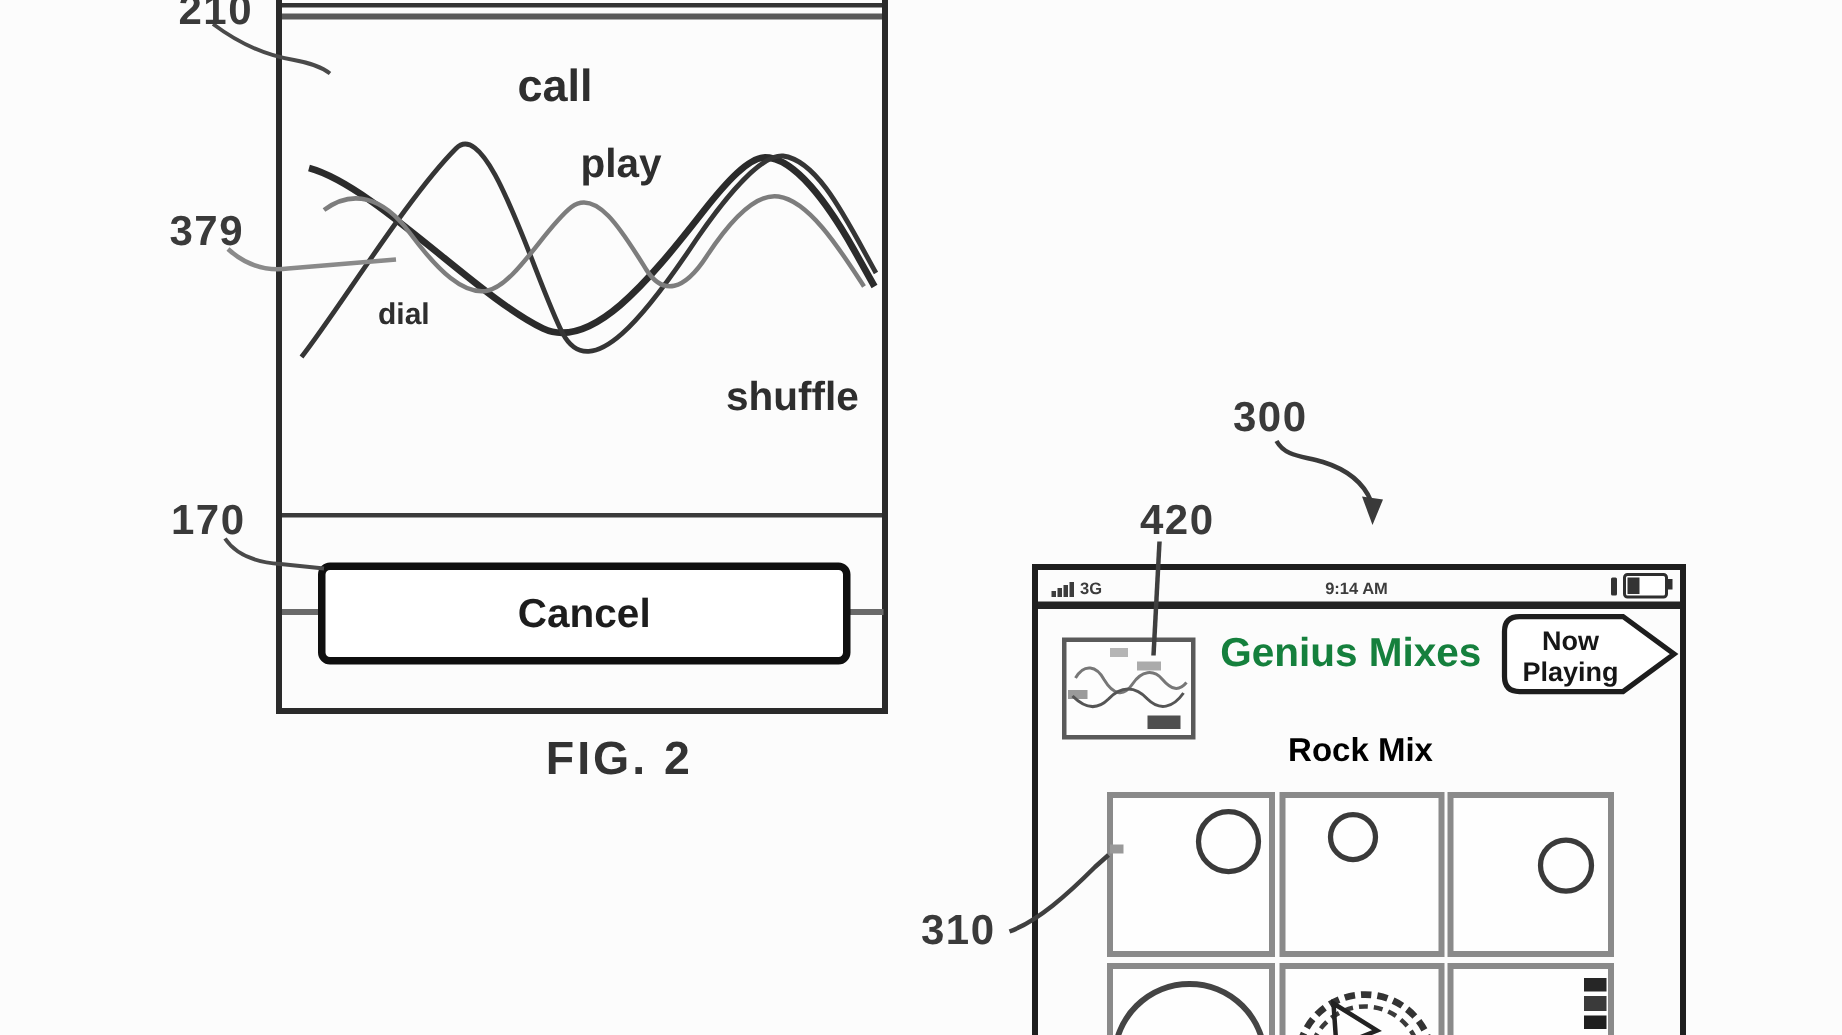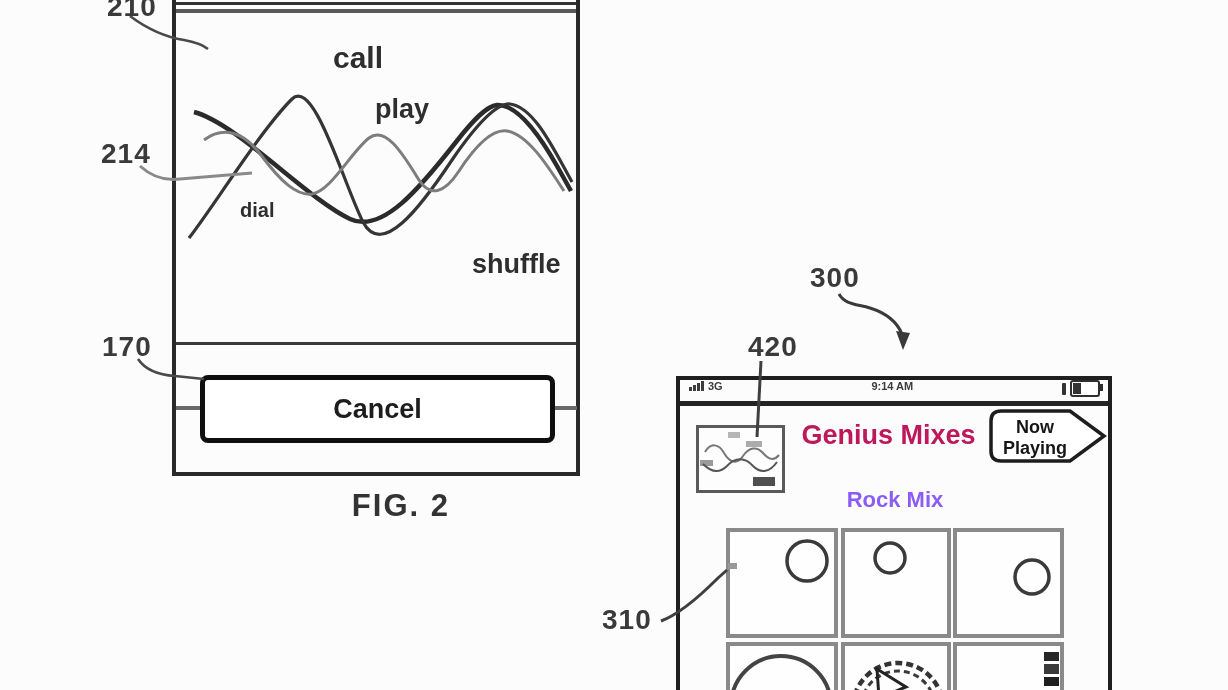--- a/index.html
+++ b/index.html
@@ -1,76 +1,76 @@
 <!DOCTYPE html>
 <html><head>
 <meta charset="utf-8">
 <style>
   html,body{margin:0;padding:0;}
   body{
     width:1228px;height:690px;overflow:hidden;background:#fcfcfc;
     font-family:"Liberation Sans",sans-serif;position:relative;
   }
-  #canvas{position:absolute;left:0;top:0;width:1112px;height:690px;}
+  #canvas{position:absolute;left:12px;top:0;width:1112px;height:690px;}
   .abs{position:absolute;box-sizing:border-box;}
   .ref{font-weight:700;font-size:28px;color:#3a3a3a;z-index:6;letter-spacing:1px;white-space:nowrap;}
   .wavelabel{font-weight:700;color:#2e2e2e;z-index:6;white-space:nowrap;}
   .txt{z-index:6;white-space:nowrap;}
   #fig2-rect{left:172px;top:-10px;width:408px;height:486px;border:4px solid #2a2a2a;background:transparent;z-index:1;}
   #fig2-topline-a{left:176px;top:2px;width:400px;height:3px;background:#333;z-index:2;}
   #fig2-topline-b{left:176px;top:9px;width:400px;height:4px;background:#595959;z-index:2;}
   #fig2-divider{left:176px;top:342px;width:400px;height:3px;background:#3b3b3b;z-index:2;}
   #cancel-button{
     left:200px;top:375px;width:355px;height:68px;border:5px solid #0f0f0f;border-radius:8px;
     background:#fff;display:flex;align-items:center;justify-content:center;z-index:3;
   }
   #cancel-button span{font-size:27px;font-weight:700;color:#1d1d1d;}
   #fig2-sideline-l{left:176px;top:406px;width:25px;height:4px;background:#6a6a6a;z-index:2;}
   #fig2-sideline-r{left:554px;top:406px;width:23px;height:4px;background:#6a6a6a;z-index:2;}
   #fig2-caption{left:305px;top:488px;width:145px;text-align:right;font-size:31px;font-weight:600;letter-spacing:2px;color:#333;}
   
   #phone-rect{left:676px;top:376px;width:436px;height:330px;border:4px solid #1f1f1f;background:transparent;z-index:1;}
   #status-bar{
     left:680px;top:380px;width:428px;height:26px;border-bottom:5px solid #242424;
-    display:flex;align-items:flex-start;justify-content:space-between;padding:0 8px 2px 9px;z-index:2;
+    display:flex;align-items:flex-end;justify-content:space-between;padding:0 8px 2px 9px;z-index:2;
   }
   .sb-group{display:flex;align-items:center;gap:4px;}
   .sb-text{font-size:11px;font-weight:700;color:#3c3c3c;}
   #signal-icon{display:flex;align-items:flex-end;gap:1px;}
   #signal-icon i{display:block;width:3px;background:#3d3d3d;}
   #accessory-icon{width:4px;height:12px;background:#333;border-radius:1px;}
   #battery-icon{position:relative;width:26px;height:13px;border:2px solid #2f2f2f;border-radius:3px;background:#fff;}
   #battery-icon .fill{position:absolute;left:1px;top:1px;bottom:1px;width:8px;background:#333;}
   #battery-icon .nub{position:absolute;right:-5px;top:2px;width:3px;height:7px;background:#2f2f2f;}
   #mixes-thumbnail{left:696px;top:425px;width:89px;height:68px;border:3px solid #5a5a5a;background:#fdfdfd;z-index:2;}
   .thumb-mark{position:absolute;z-index:3;}
-  #screen-title{left:786px;top:420px;width:205px;text-align:center;font-size:27px;font-weight:700;color:#be185d;}
+  #screen-title{left:786px;top:420px;width:205px;text-align:center;font-size:27px;font-weight:700;color:#15803d;}
   #now-playing-text{left:995px;top:417px;width:80px;text-align:center;font-size:18px;line-height:1.15;font-weight:700;color:#161616;z-index:6;white-space:normal;}
-  #mix-title{left:805px;top:487px;width:180px;text-align:center;font-size:22px;font-weight:700;color:#8b5cf6;}
+  #mix-title{left:805px;top:487px;width:180px;text-align:center;font-size:22px;font-weight:700;color:#000000;}
   .tile{border:4px solid #8a8a8a;background:#fefefe;z-index:1;}
   #tile-1{left:726px;top:528px;width:112px;height:110px;}
   #tile-2{left:841px;top:528px;width:110px;height:110px;}
   #tile-3{left:953px;top:528px;width:111px;height:110px;}
   #tile-4{left:726px;top:642px;width:112px;height:70px;}
   #tile-5{left:841px;top:642px;width:110px;height:70px;}
   #tile-6{left:953px;top:642px;width:111px;height:70px;}
   #overlay-svg{position:absolute;left:0;top:0;width:1228px;height:690px;z-index:4;pointer-events:none;}
 </style>
 </head>
 <body>
 
 <div id="canvas">
 
   <div class="abs" id="fig2-rect"></div>
   <div class="abs" id="fig2-topline-a"></div>
   <div class="abs" id="fig2-topline-b"></div>
   <div class="abs" id="fig2-divider"></div>
 
   <div class="abs ref" style="left:107px;top:-9px;">210</div>
-  <div class="abs ref" style="left:101px;top:138px;">214</div>
+  <div class="abs ref" style="left:101px;top:138px;">379</div>
   <div class="abs ref" style="left:102px;top:331px;">170</div>
 
   <div class="abs wavelabel" style="left:333px;top:41px;font-size:30px;">call</div>
   <div class="abs wavelabel" style="left:375px;top:94px;font-size:27px;">play</div>
   <div class="abs wavelabel" style="left:240px;top:199px;font-size:20px;">dial</div>
   <div class="abs wavelabel" style="left:424px;top:249px;font-size:27px;margin-left:48px;">shuffle</div>
 
   <div class="abs" id="cancel-button">
     <span>Cancel</span>
   </div>

